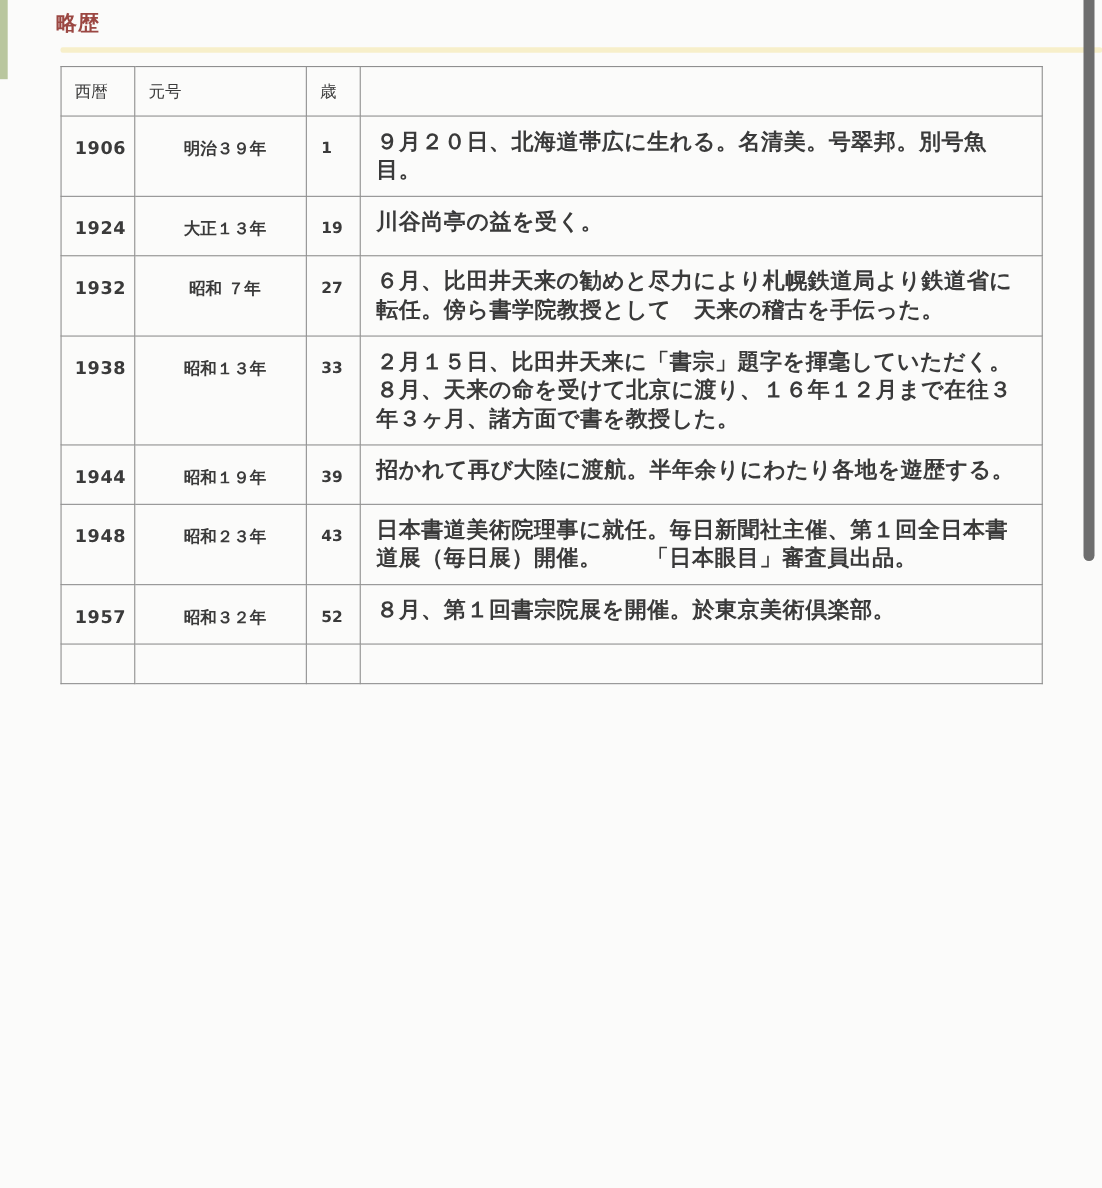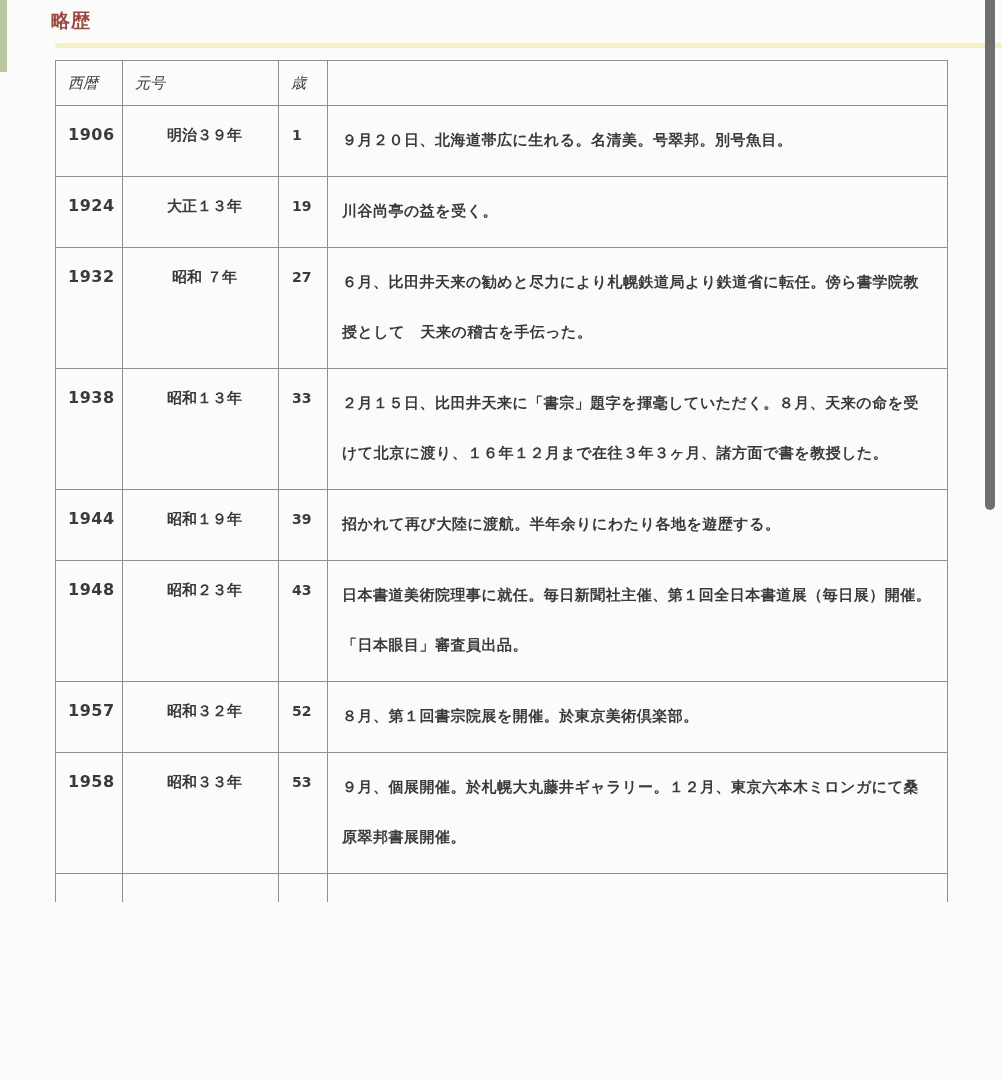--- a/index.html
+++ b/index.html
@@ -55,39 +55,38 @@
     vertical-align: top;
     text-align: left;
     font-weight: bold;
   }
   .bio-table thead th {
     font-weight: normal;
     font-size: 15px;
     padding: 13px 6px 13px 12px;
     line-height: 18px;
     color: var(--text-color, #3a3a3a);
-    font-style: italic;
   }
   td.cell-year {
     font-size: 16px;
     padding: 19px 4px 14px 12px;
     letter-spacing: 0.5px;
   }
   td.cell-era {
     font-size: 15px;
     padding: 20px 4px 14px 12px;
     text-align: center;
   }
   td.cell-age {
     font-size: 14px;
     padding: 21px 4px 14px 13px;
   }
   td.cell-event {
-    font-size: 15px;
-    line-height: 50px;
+    font-size: 20px;
+    line-height: 26px;
     padding: 9px 14px 11px 14px;
     letter-spacing: 0.5px;
   }
   tr.partial-row td { height: 34px; }
 </style>
 </head>
 <body>
 
 <div class="page">
 
@@ -150,26 +149,20 @@
     <td class="cell-era">昭和２３年</td>
     <td class="cell-age">43</td>
     <td class="cell-event">日本書道美術院理事に就任。毎日新聞社主催、第１回全日本書道展（毎日展）開催。　　「日本眼目」審査員出品。</td>
   </tr>
           <tr>
     <td class="cell-year">1957</td>
     <td class="cell-era">昭和３２年</td>
     <td class="cell-age">52</td>
     <td class="cell-event">８月、第１回書宗院展を開催。於東京美術倶楽部。</td>
   </tr>
-          <tr>
-    <td class="cell-year">1958</td>
-    <td class="cell-era">昭和３３年</td>
-    <td class="cell-age">53</td>
-    <td class="cell-event">９月、個展開催。於札幌大丸藤井ギャラリー。１２月、東京六本木ミロンガにて桑原翠邦書展開催。</td>
-  </tr>
           <tr class="partial-row">
     <td class="cell-year"></td>
     <td class="cell-era"></td>
     <td class="cell-age"></td>
     <td class="cell-event"></td>
   </tr>
         </tbody>
     </table>
 
   </div>

